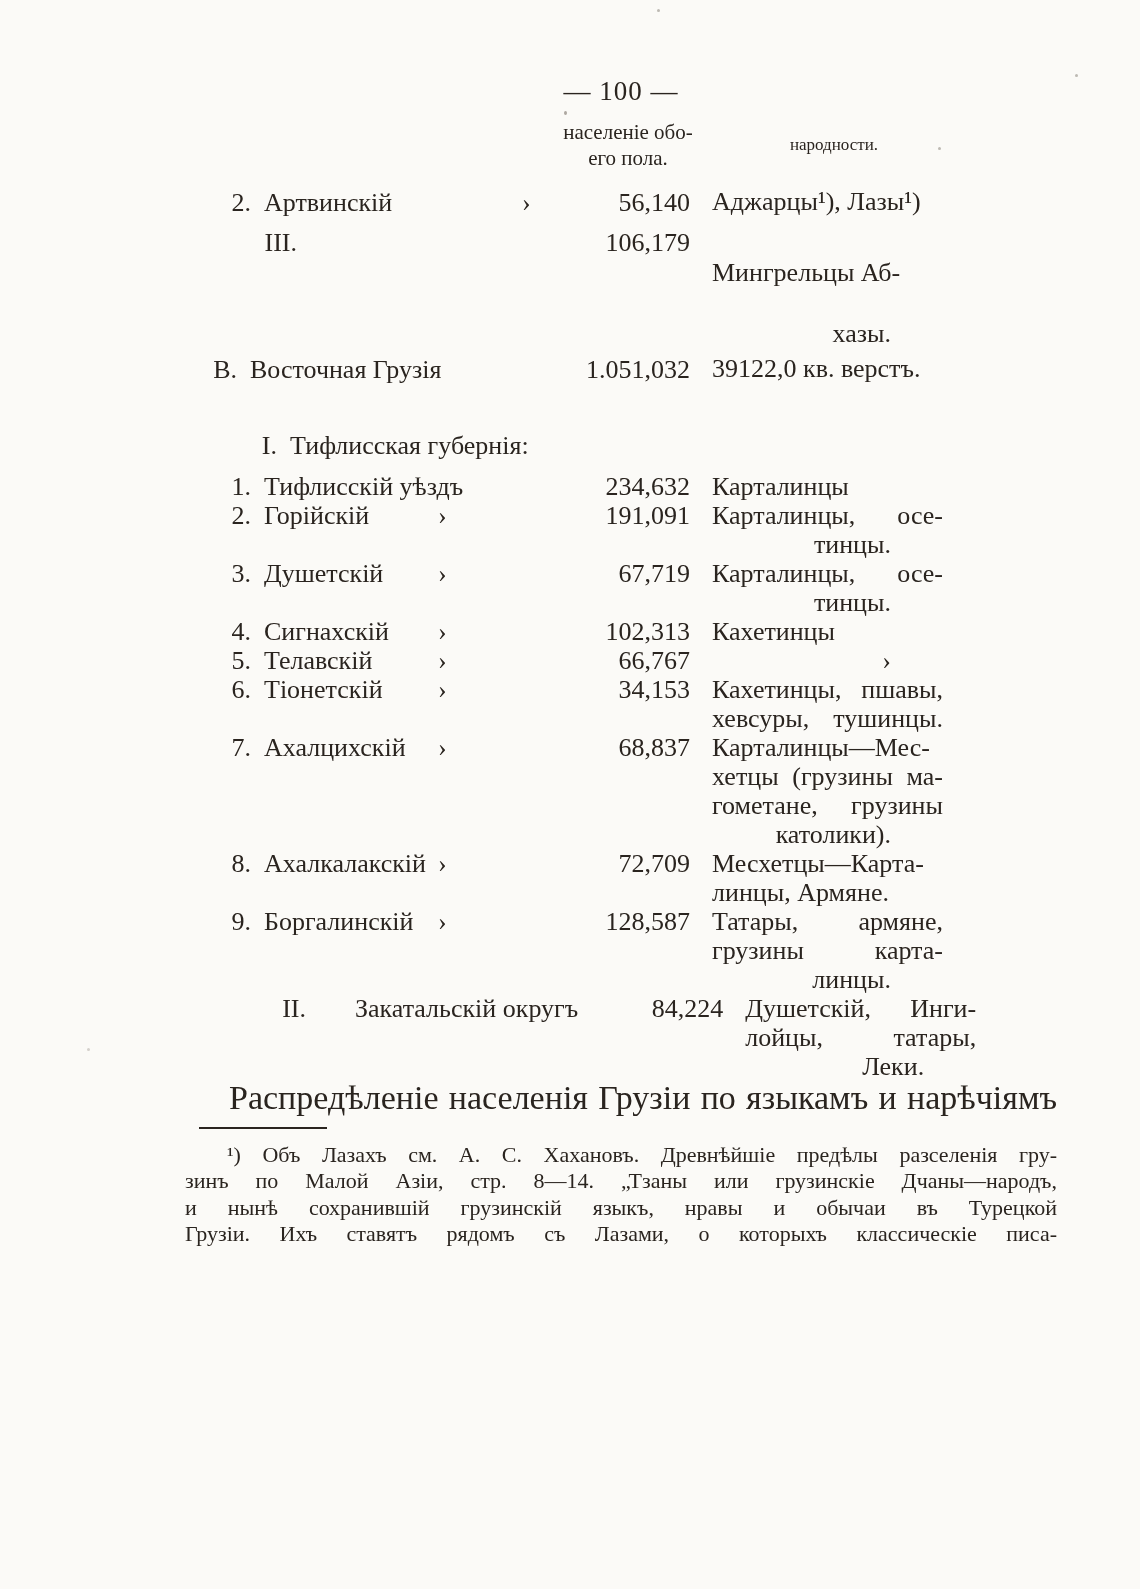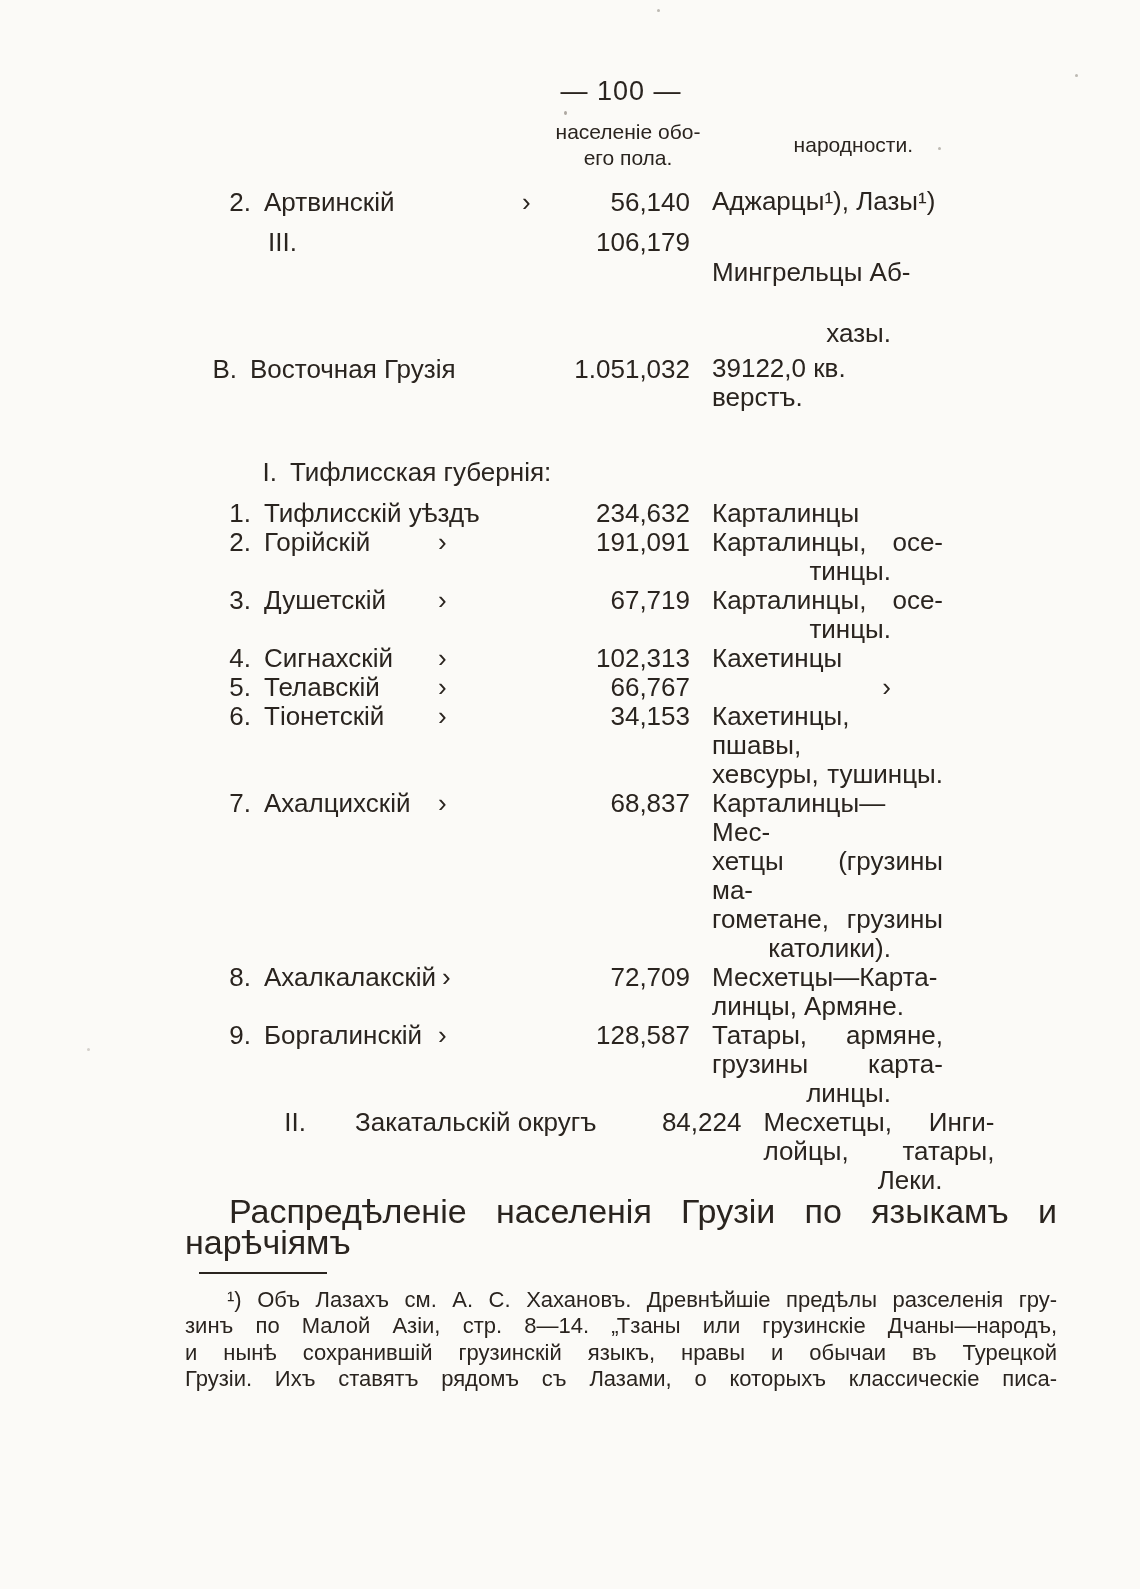--- a/index.html
+++ b/index.html
@@ -7,21 +7,21 @@
     --paper:#fbfaf7;
   }
   html,body{margin:0;padding:0;background:#e8e6e1;}
   .page{
     position:relative;
     width:1140px;height:1589px;
     margin:0 auto;
     box-sizing:border-box;
     background:var(--paper);
     color:var(--ink);
-    font-family:Liberation Sans, sans-serif;
+    font-family:Liberation Serif, serif;
     padding:76px 83px 0 185px;
     overflow:hidden;
   }
   
   .pageno{
     text-align:center;
     font-size:27px;
     letter-spacing:1px;
   }
   
@@ -33,22 +33,22 @@
   .h-pop{
     margin-left:352px;
     width:182px;
     text-align:center;
     font-size:21px;
     line-height:26px;
   }
   .h-eth{
     margin-left:36px;
     width:158px;
-    text-align:right;
-    font-size:21px;
+    text-align:center;
+    font-size:17px;
   }
   
   .table{margin-top:16px;font-size:26px;}
   .row{
     display:flex;
     align-items:flex-start;
     line-height:29px;
   }
   .lab{
     flex:0 0 360px;
@@ -298,21 +298,21 @@
             <div class="eline a-r">линцы.</div>
           </div>
         </div>
         <div class="row ind-roman2">
           <div class="lab">
             <span class="no">II.</span>
             <span class="nm">Закатальскій округъ</span>
           </div>
           <div class="pop">84,224</div>
           <div class="eth">
-            <div class="eline a-j">Месхетцы, Инги-</div>
+            <div class="eline a-j">Душетскій, Инги-</div>
             <div class="eline a-j">лойцы, татары,</div>
             <div class="eline a-r">Леки.</div>
           </div>
         </div>
       </div>
   </div>
 
   <div class="para">Распредѣленіе населенія Грузіи по языкамъ и нарѣчіямъ</div>
 
   <hr class="fnrule">

